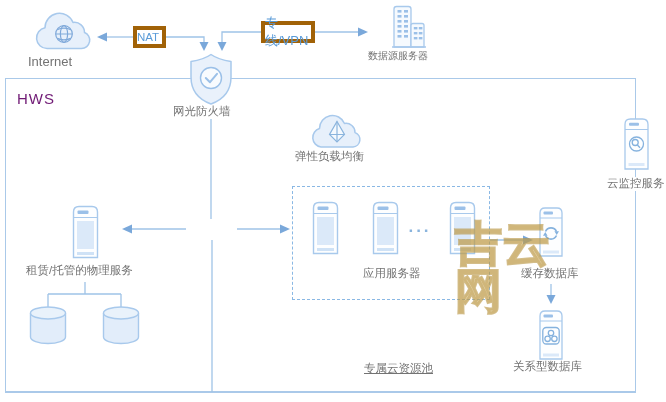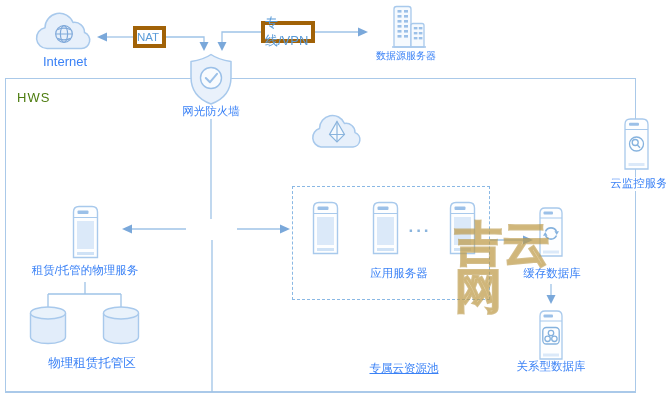--- a/index.html
+++ b/index.html
@@ -1,27 +1,27 @@
 <!DOCTYPE html>
 <html><head>
 <meta charset="utf-8">
 <style>
   html,body{margin:0;padding:0;background:#fff;}
   #stage{position:relative;width:666px;height:402px;background:#fff;overflow:hidden;
          font-family:"Liberation Sans","DejaVu Sans",sans-serif;}
-  .lbl{position:absolute;color:#3b82f6;font-size:11.5px;text-align:center;line-height:1.2;
+  .lbl{position:absolute;color:#737373;font-size:11.5px;line-height:1.2;
        white-space:nowrap;z-index:6;}
   .node-box{position:absolute;background:#fff;border:4px solid #a16207;color:#5a9bd8;
             display:flex;align-items:center;justify-content:flex-start;font-size:11.5px;
             z-index:5;box-sizing:border-box;}
   .icon{position:absolute;z-index:4;}
   .icon svg{display:block;width:100%;height:100%;}
   #hws-zone{position:absolute;left:5px;top:78px;width:631px;height:315px;
             border:1px solid #aac9e9;border-bottom-width:2px;box-sizing:border-box;z-index:1;}
-  #hws-label{position:absolute;left:11px;top:11px;color:#4d7c0f;font-size:13px;letter-spacing:1px;}
+  #hws-label{position:absolute;left:11px;top:11px;color:#701a75;font-size:15px;letter-spacing:1px;}
   #pool-box{position:absolute;left:292px;top:186px;width:198px;height:114px;
             border:1px dashed #8ab8e4;box-sizing:border-box;z-index:2;}
   #connector-svg{position:absolute;left:0;top:0;z-index:2;}
   .white-bg{background:#fff;}
   #watermark{position:absolute;left:419px;top:220px;width:140px;font-size:47px;font-weight:bold;
              line-height:1;letter-spacing:1px;color:rgba(224,196,120,0.30);
              -webkit-text-stroke:2px rgba(184,148,66,0.62);z-index:30;pointer-events:none;margin-left:36px;}
   #ellipsis{position:absolute;left:403px;top:221px;width:34px;text-align:center;color:#8ab4dd;
             font-size:17px;font-weight:bold;letter-spacing:2px;z-index:5;}
 </style>
@@ -123,20 +123,21 @@
 
   <div class="icon" style="left:308px;top:111px;width:58px;height:42px;">
     <svg viewBox="0 0 58 42">
       <path d="M13 36 A9.5 9.5 0 0 1 11.5 17.5 A13 13 0 0 1 36.5 12.5 A9 9 0 0 1 47 21.5 A7.5 7.5 0 0 1 45 36 Z" fill="#e7f0fb" stroke="#a8c9ec" stroke-width="1.5" stroke-linejoin="round"></path>
       <g stroke="#8ab4dd" stroke-width="1.2" fill="#f4f9fe">
         <polygon points="29,10.5 36.5,23.5 29,31 21.5,23.5"></polygon>
         <path d="M29 10.5 V31 M21.5 23.5 H36.5" fill="none"></path>
       </g>
     </svg>
   </div>
+  <div class="lbl" style="left:295px;top:150px;width:82px;">弹性负载均衡</div>
 
 
   <div class="icon" style="left:69px;top:203px;width:33px;height:58px;">
     <svg viewBox="0 0 33 58">
       <path d="M4.5 9 Q4.5 3.5 10 3.5 H23 Q28.5 3.5 28.5 9 V54.5 H4.5 Z" fill="#fdfeff" stroke="#a8c9ec" stroke-width="1.4"></path>
       <path d="M4.5 14.5 H28.5" stroke="#a8c9ec" stroke-width="1"></path>
       <rect x="8.5" y="7.5" width="11" height="3.5" rx="1" fill="#9bc0e8"></rect>
       <rect x="8" y="18" width="17" height="28" fill="#dbe9f9"></rect>
       <rect x="8" y="49" width="17" height="3" fill="#cfe2f6"></rect>
     </svg>
@@ -148,21 +149,20 @@
       <path d="M1.5 8 V32 A17.5 6.5 0 0 0 36.5 32 V8" fill="#e2edfa" stroke="#a8c9ec" stroke-width="1.4"></path>
       <ellipse cx="19" cy="8" rx="17.5" ry="6" fill="#e9f2fb" stroke="#a8c9ec" stroke-width="1.4"></ellipse>
     </svg>
   </div>
   <div class="icon" style="left:102px;top:305px;width:38px;height:42px;">
     <svg viewBox="0 0 38 42">
       <path d="M1.5 8 V32 A17.5 6.5 0 0 0 36.5 32 V8" fill="#e2edfa" stroke="#a8c9ec" stroke-width="1.4"></path>
       <ellipse cx="19" cy="8" rx="17.5" ry="6" fill="#e9f2fb" stroke="#a8c9ec" stroke-width="1.4"></ellipse>
     </svg>
   </div>
-  <div class="lbl" style="left:40px;top:356px;width:104px;font-size:12.5px;">物理租赁托管区</div>
 
   <div class="icon" style="left:309px;top:199px;width:33px;height:58px;">
     <svg viewBox="0 0 33 58">
       <path d="M4.5 9 Q4.5 3.5 10 3.5 H23 Q28.5 3.5 28.5 9 V54.5 H4.5 Z" fill="#fdfeff" stroke="#a8c9ec" stroke-width="1.4"></path>
       <path d="M4.5 14.5 H28.5" stroke="#a8c9ec" stroke-width="1"></path>
       <rect x="8.5" y="7.5" width="11" height="3.5" rx="1" fill="#9bc0e8"></rect>
       <rect x="8" y="18" width="17" height="28" fill="#dbe9f9"></rect>
       <rect x="8" y="49" width="17" height="3" fill="#cfe2f6"></rect>
     </svg>
   </div>

